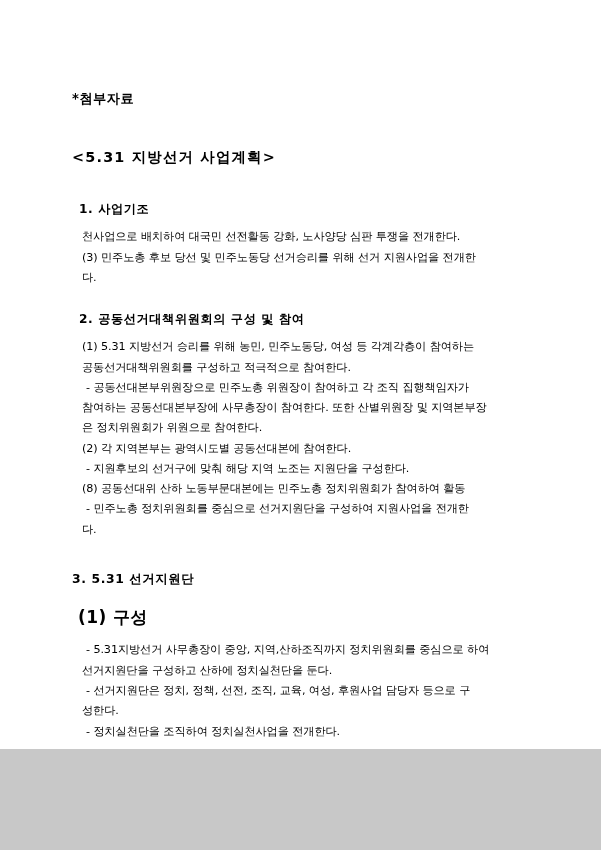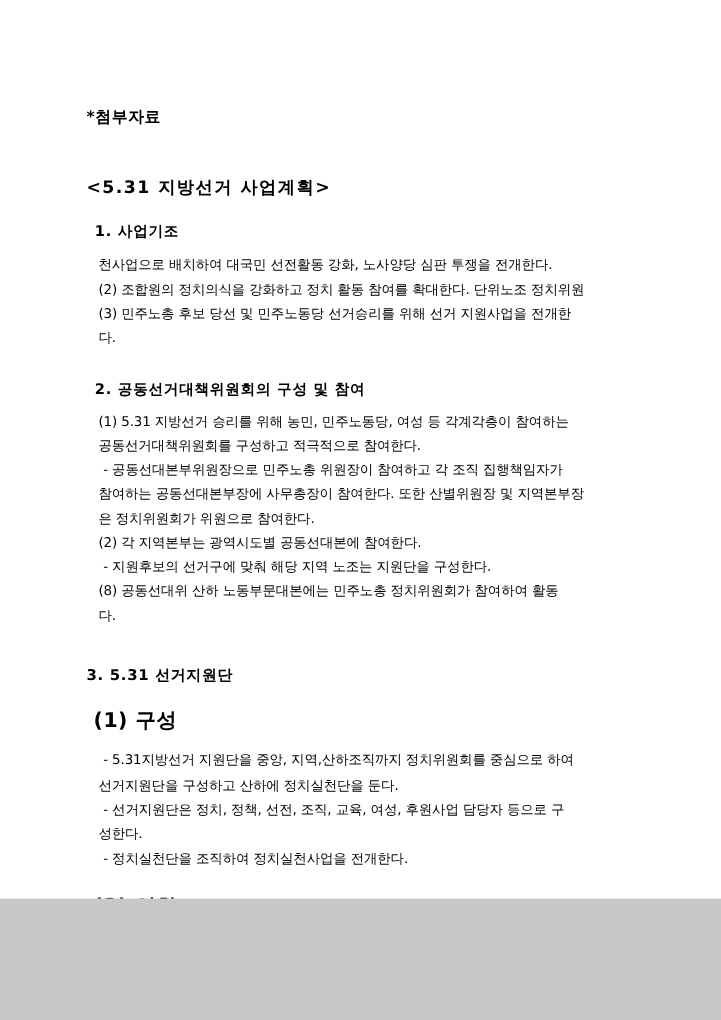--- a/index.html
+++ b/index.html
@@ -27,21 +27,21 @@
   .attach {
     font-size: 13.2px;
     font-weight: bold;
     letter-spacing: 0.5px;
     margin: 0 0 34px 0;
   }
   .title {
     font-size: 14.4px;
     font-weight: bold;
     letter-spacing: 1.2px;
-    margin: 0 0 14px 0;
+    margin: 0 0 30px 0;
   }
   .h2 {
     font-size: 12.2px;
     font-weight: bold;
     letter-spacing: 0.6px;
     margin: 0 0 7px 0;
   }
   .h2.indent {
     padding-left: 7px;
   }
@@ -79,45 +79,45 @@
 <div class="page">
   <div class="doc">
 
     <div class="attach">*첨부자료</div>
 
     <div class="title">&lt;5.31 지방선거 사업계획&gt;</div>
 
     <div class="sec">
       <div class="h2 indent">1. 사업기조</div>
       <div class="para">천사업으로 배치하여 대국민 선전활동 강화, 노사양당 심판 투쟁을 전개한다.</div>
-      <div class="para">(2) 조합원의 정치의식을 강화하고 정치 활동 참여를 확대한다. 단위노조 정치위원</div>
       <div class="para">(3) 민주노총 후보 당선 및 민주노동당 선거승리를 위해 선거 지원사업을 전개한</div>
       <div class="para">다.</div>
     </div>
 
     <div class="sec">
       <div class="h2 indent">2. 공동선거대책위원회의 구성 및 참여</div>
       <div class="para">(1) 5.31 지방선거 승리를 위해 농민, 민주노동당, 여성 등 각계각층이 참여하는</div>
       <div class="para">공동선거대책위원회를 구성하고 적극적으로 참여한다.</div>
       <div class="para sub">- 공동선대본부위원장으로 민주노총 위원장이 참여하고 각 조직 집행책임자가</div>
       <div class="para">참여하는 공동선대본부장에 사무총장이 참여한다. 또한 산별위원장 및 지역본부장</div>
       <div class="para">은 정치위원회가 위원으로 참여한다.</div>
       <div class="para">(2) 각 지역본부는 광역시도별 공동선대본에 참여한다.</div>
       <div class="para sub">- 지원후보의 선거구에 맞춰 해당 지역 노조는 지원단을 구성한다.</div>
       <div class="para">(8) 공동선대위 산하 노동부문대본에는 민주노총 정치위원회가 참여하여 활동</div>
+      <div class="para sub">- 민주노총 정치위원회를 중심으로 선거지원단을 구성하여 지원사업을 전개한</div>
       <div class="para">다.</div>
     </div>
 
     <div class="gap-s"></div>
 
     <div class="sec">
       <div class="h3">3. 5.31 선거지원단</div>
 
       <div class="h4">(1) 구성</div>
-      <div class="para sub">- 5.31지방선거 지원단을 중앙, 지역,산하조직까지 정치위원회를 중심으로 하여</div>
+      <div class="para sub">- 5.31지방선거 사무총장이 중앙, 지역,산하조직까지 정치위원회를 중심으로 하여</div>
       <div class="para">선거지원단을 구성하고 산하에 정치실천단을 둔다.</div>
       <div class="para sub">- 선거지원단은 정치, 정책, 선전, 조직, 교육, 여성, 후원사업 담당자 등으로 구</div>
       <div class="para">성한다.</div>
       <div class="para sub">- 정치실천단을 조직하여 정치실천사업을 전개한다.</div>
 
       <div class="gap-m"></div>
 
       <div class="h4">(2) 역할</div>
     </div>
 

